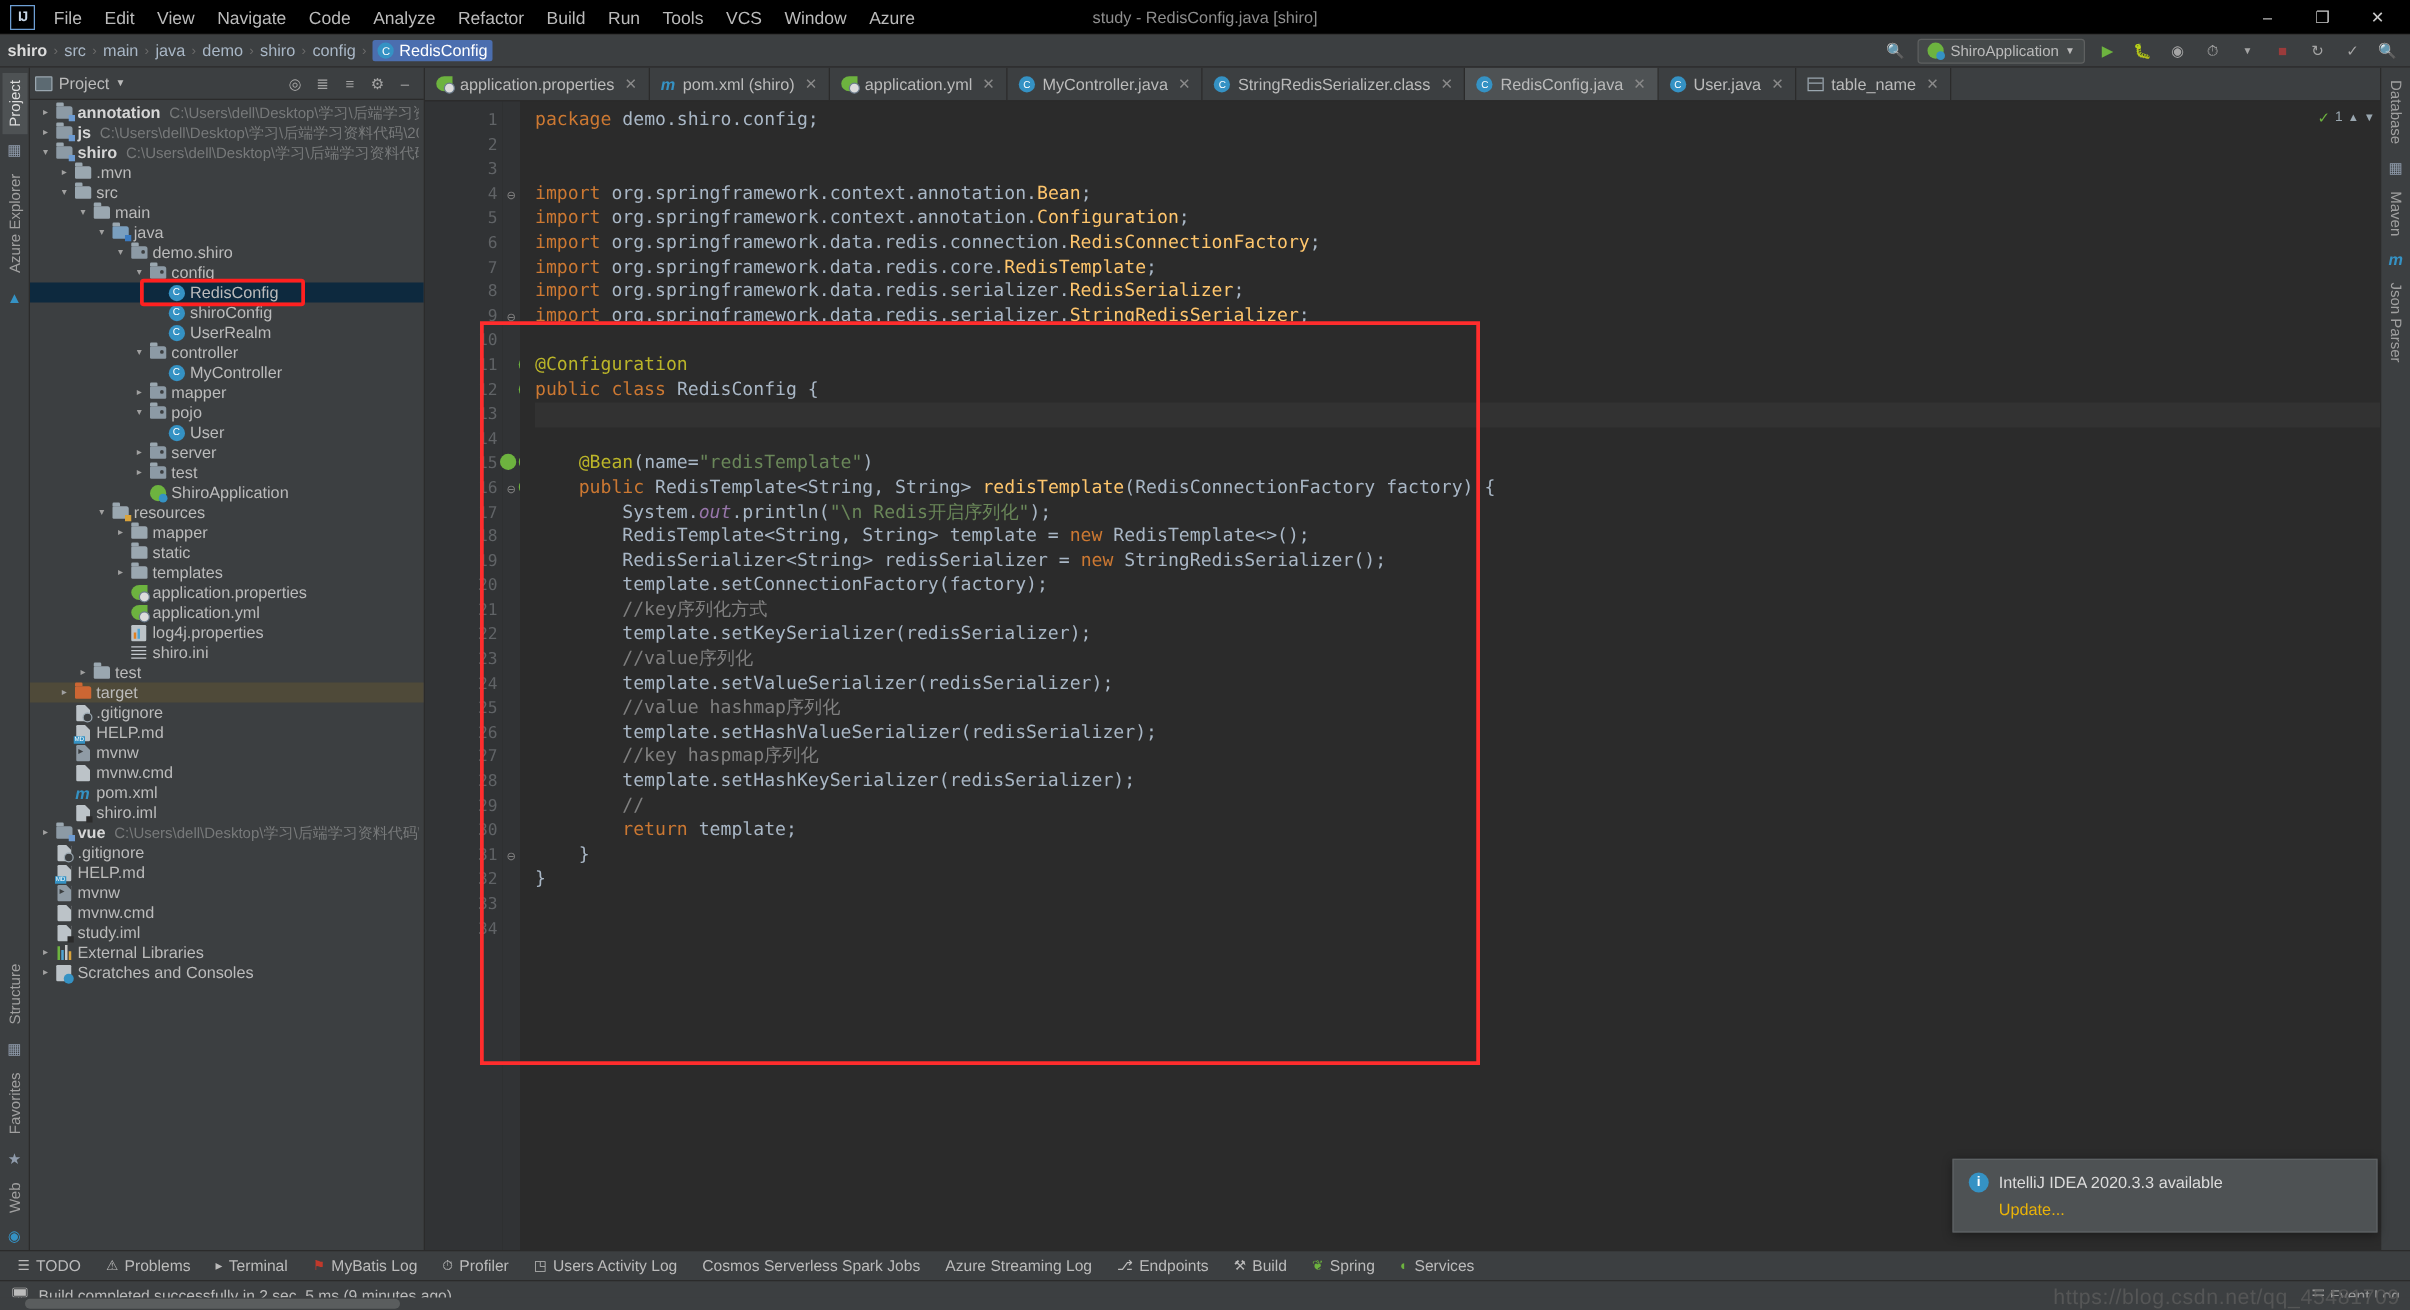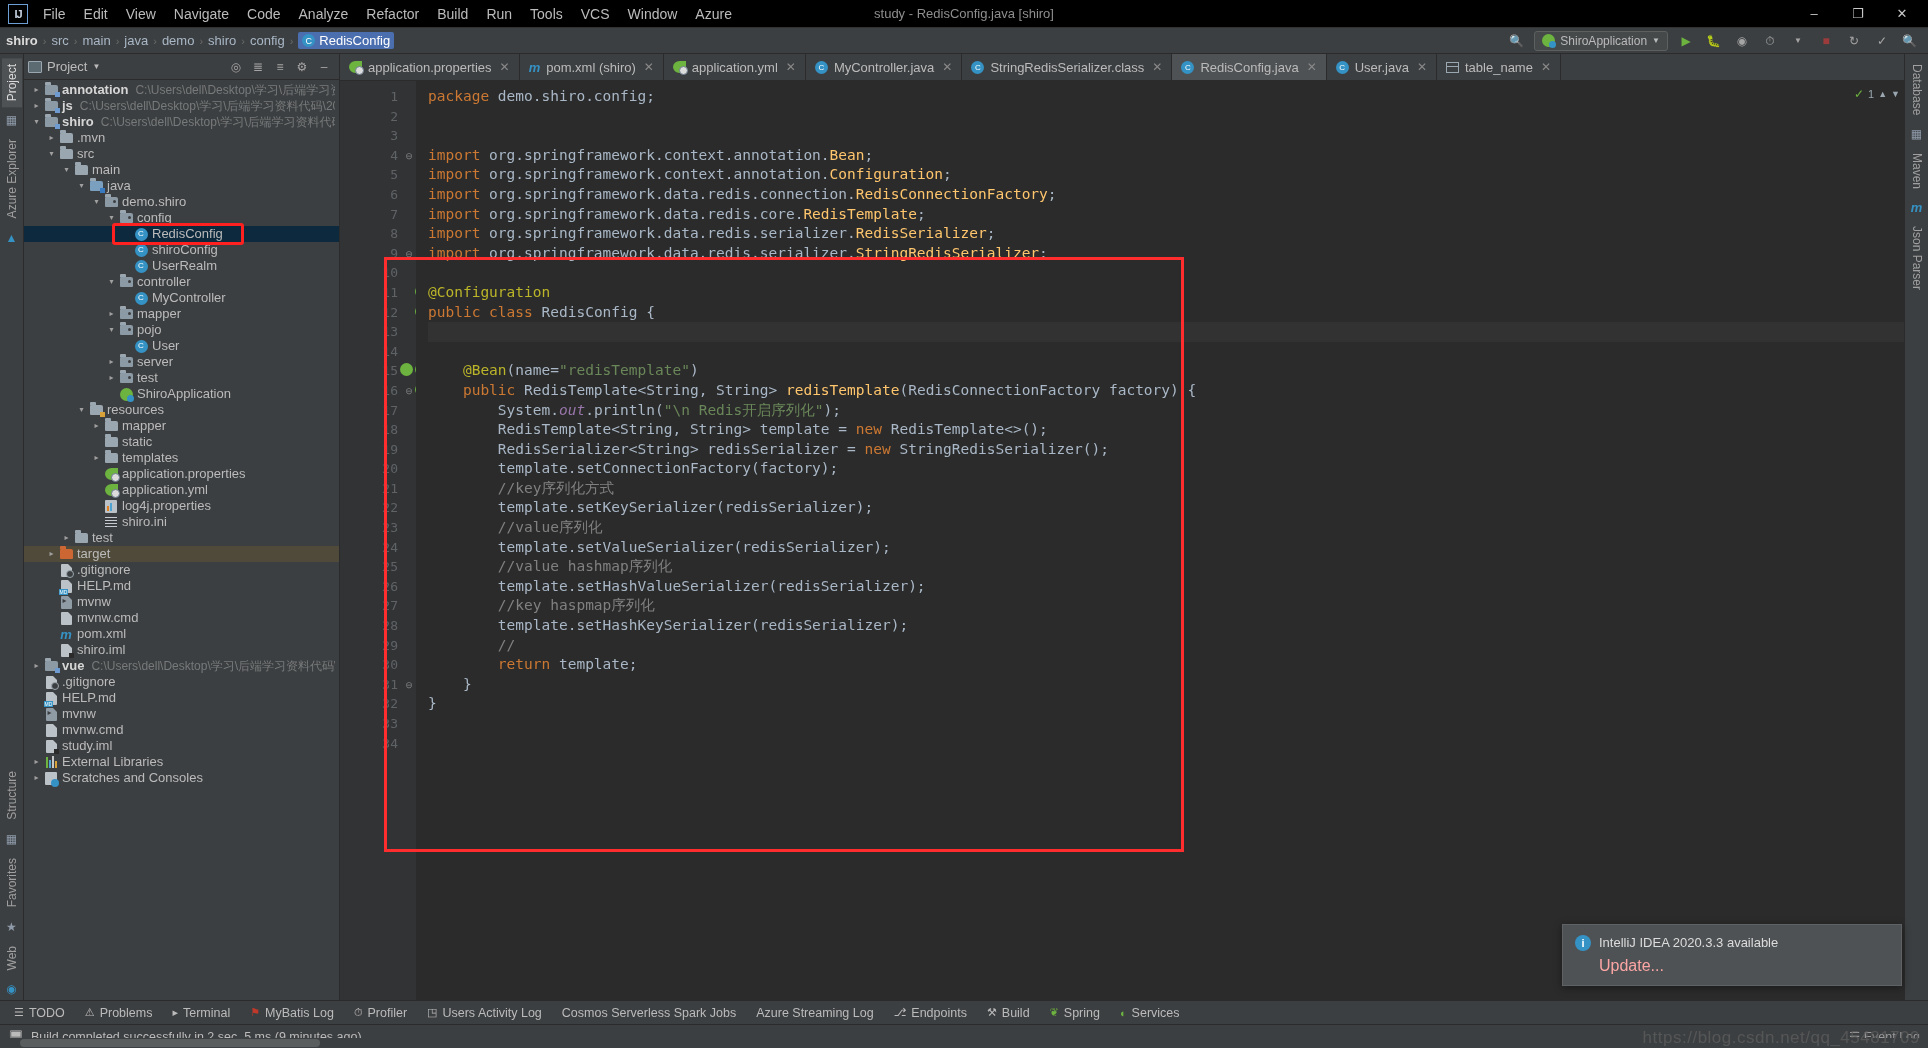--- a/index.html
+++ b/index.html
@@ -195,21 +195,21 @@
 
   
   .notif {
     position: absolute; right: 26px; bottom: 62px; width: 340px; background: #4e5254;
     border: 1px solid #5e6264; padding: 10px 12px; z-index: 40; box-shadow: 0 2px 8px rgba(0,0,0,.4);
   }
   .notif .ntop { display:flex; gap:8px; align-items:flex-start; }
   .notif .nico { width:16px;height:16px;border-radius:50%;background:#3592c4;color:#fff;font-size:11px;
     display:flex;align-items:center;justify-content:center;flex:0 0 16px; font-weight:bold;}
   .notif .ntext { font-size:13px; color:#dcdcdc; }
-  .notif .nlink { font-size:16px; color:#fca5a5; margin-left: 24px; margin-top: 6px; display:block; }
+  .notif .nlink { font-size:13px; color:#eab308; margin-left: 24px; margin-top: 6px; display:block; }
 
   
   .bottombar {
     height: 24px; background: #3c3f41; display: flex; align-items: center; gap: 0px;
     border-top: 1px solid #2b2b2b; flex: 0 0 24px; padding-left: 4px; font-size: 12.5px; position:relative;
   }
   .bitem { display:flex; align-items:center; gap:5px; padding: 2px 10px; color:#bbbbbb; white-space:nowrap;}
   .statusbar {
     height: 24px; background: #3c3f41; display:flex; align-items:center; padding-left:8px;
     font-size: 12.5px; color:#bbbbbb; flex: 0 0 24px; border-top:1px solid #2b2b2b; position:relative;

